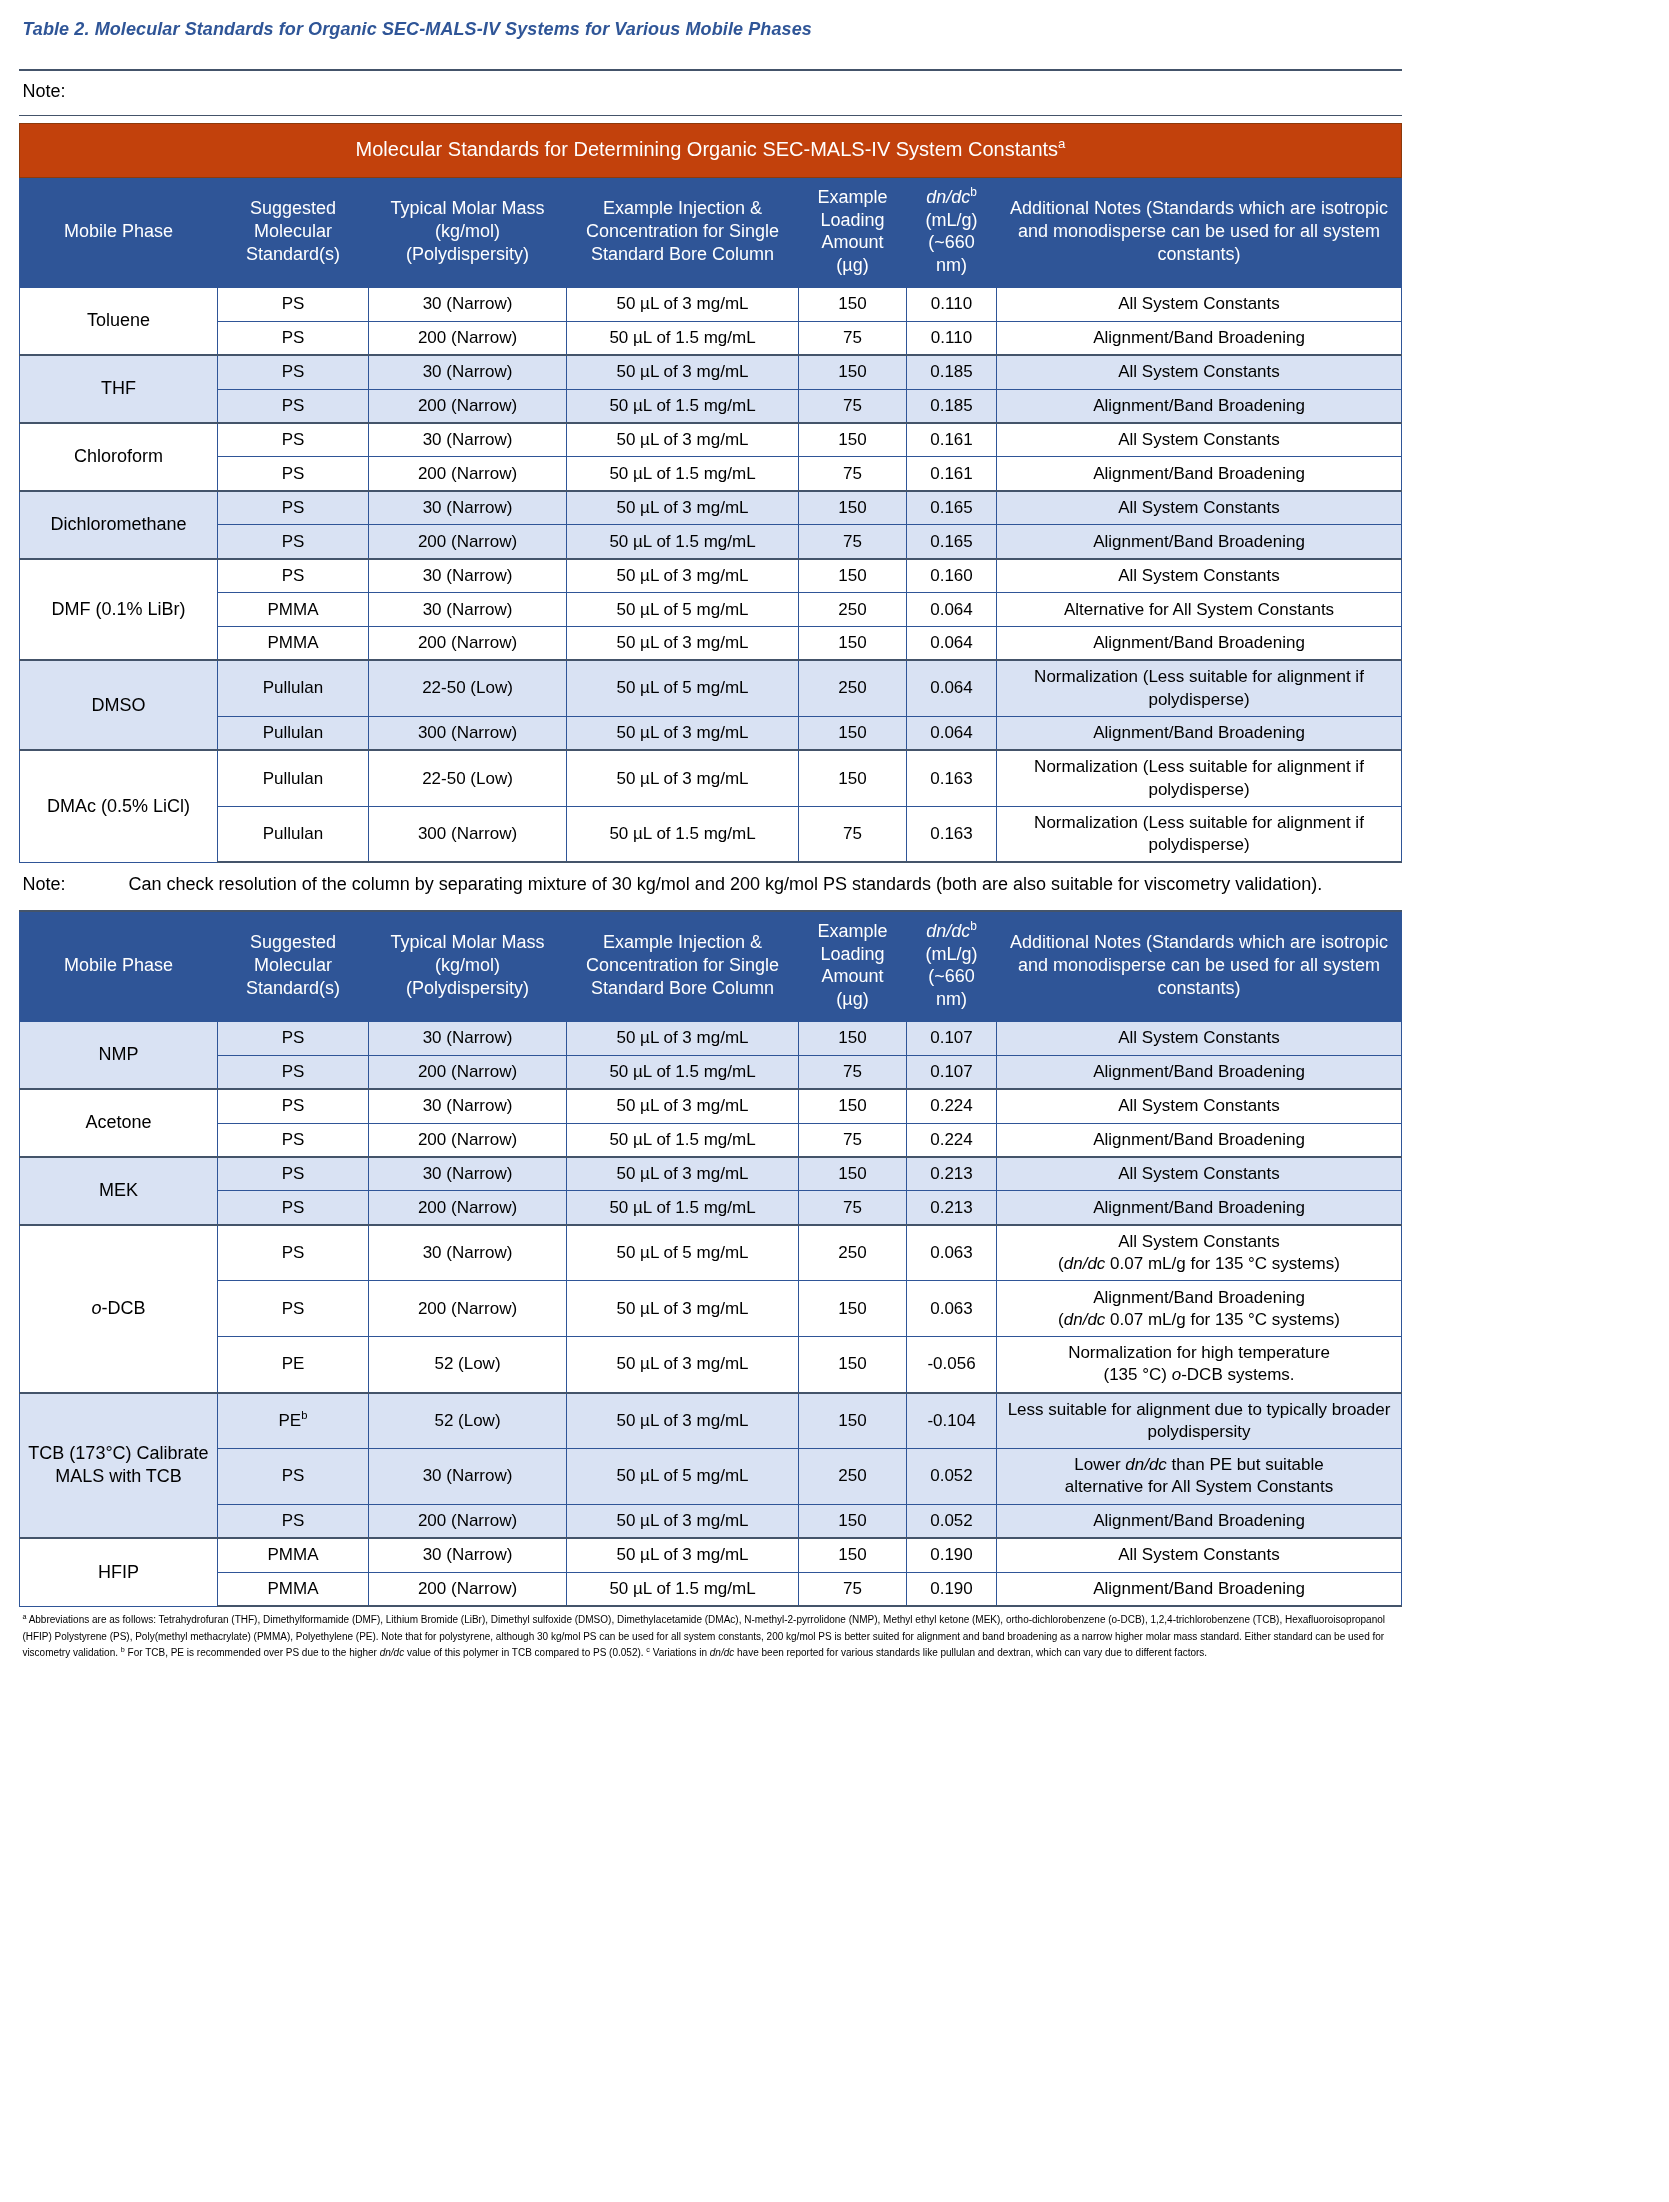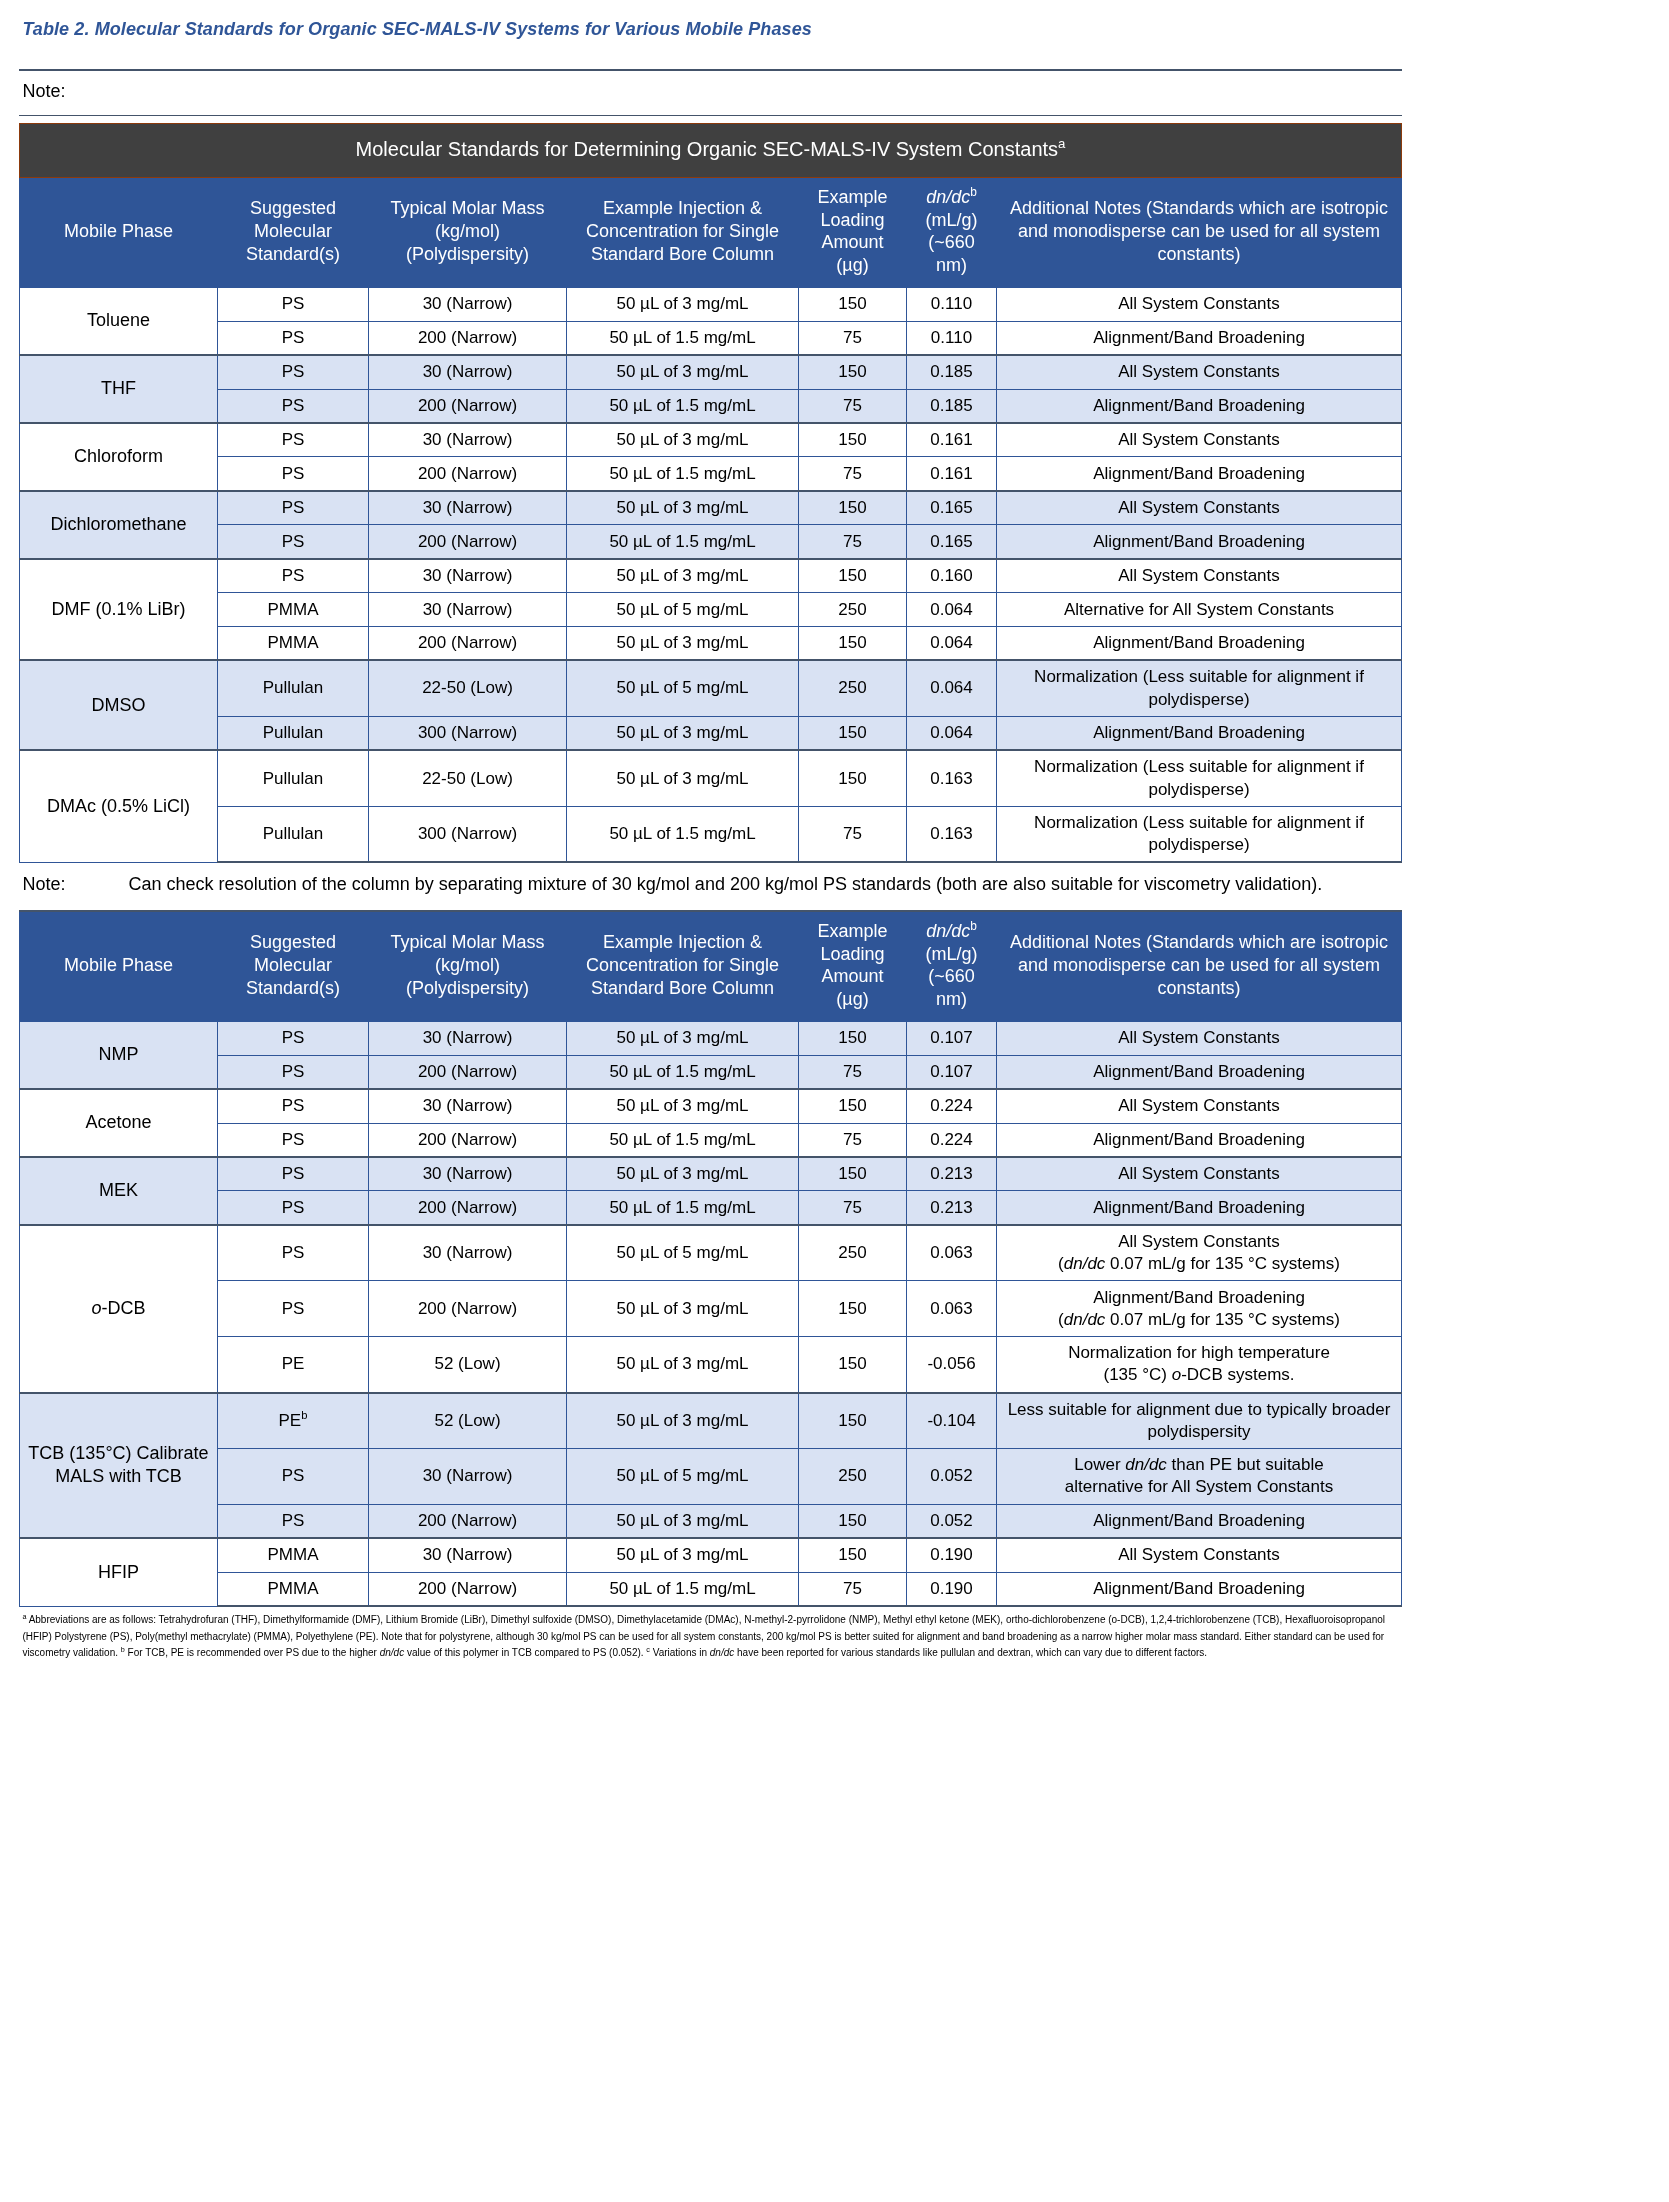--- a/index.html
+++ b/index.html
@@ -62,21 +62,21 @@
     font-size: 17px;
   }
   table.std td, table.std th {
     border: 0.9px solid #2F5597;
     padding: 5.2px 5.2px;
     text-align: center;
     vertical-align: middle;
     font-weight: normal;
   }
   .banner {
-    background: #404040;
+    background: #c2410c;
     color: #ffffff;
     font-size: 20px;
     padding: 13.8px 5.2px 15.5px 5.2px !important;
     border: 0.9px solid #8C3A0C !important;
     text-align: center;
   }
   thead.hdr th {
     background: #2F5597;
     color: #ffffff;
     font-size: 18px;
@@ -409,21 +409,21 @@
             <td class="cellsm">52 (Low)</td>
             <td class="cellsm">50 µL of 3 mg/mL</td>
             <td class="cellsm">150</td>
             <td class="cellsm">-0.056</td>
             <td class="cellsm">
               <div>Normalization for high temperature</div>
               <div>(135 °C) <i>o</i>-DCB systems.</div>
             </td>
           </tr>
           <tr class="shade grp-sep">
-            <td class="mp" rowspan="3">TCB (135°C) Calibrate MALS with TCB</td>
+            <td class="mp" rowspan="3">TCB (173°C) Calibrate MALS with TCB</td>
             <td class="cellsm">PE<sup>b</sup></td>
             <td class="cellsm">52 (Low)</td>
             <td class="cellsm">50 µL of 3 mg/mL</td>
             <td class="cellsm">150</td>
             <td class="cellsm">-0.104</td>
             <td class="cellsm">Less suitable for alignment due to typically broader polydispersity</td>
           </tr>
           <tr class="shade">
             <td class="cellsm">PS</td>
             <td class="cellsm">30 (Narrow)</td>

